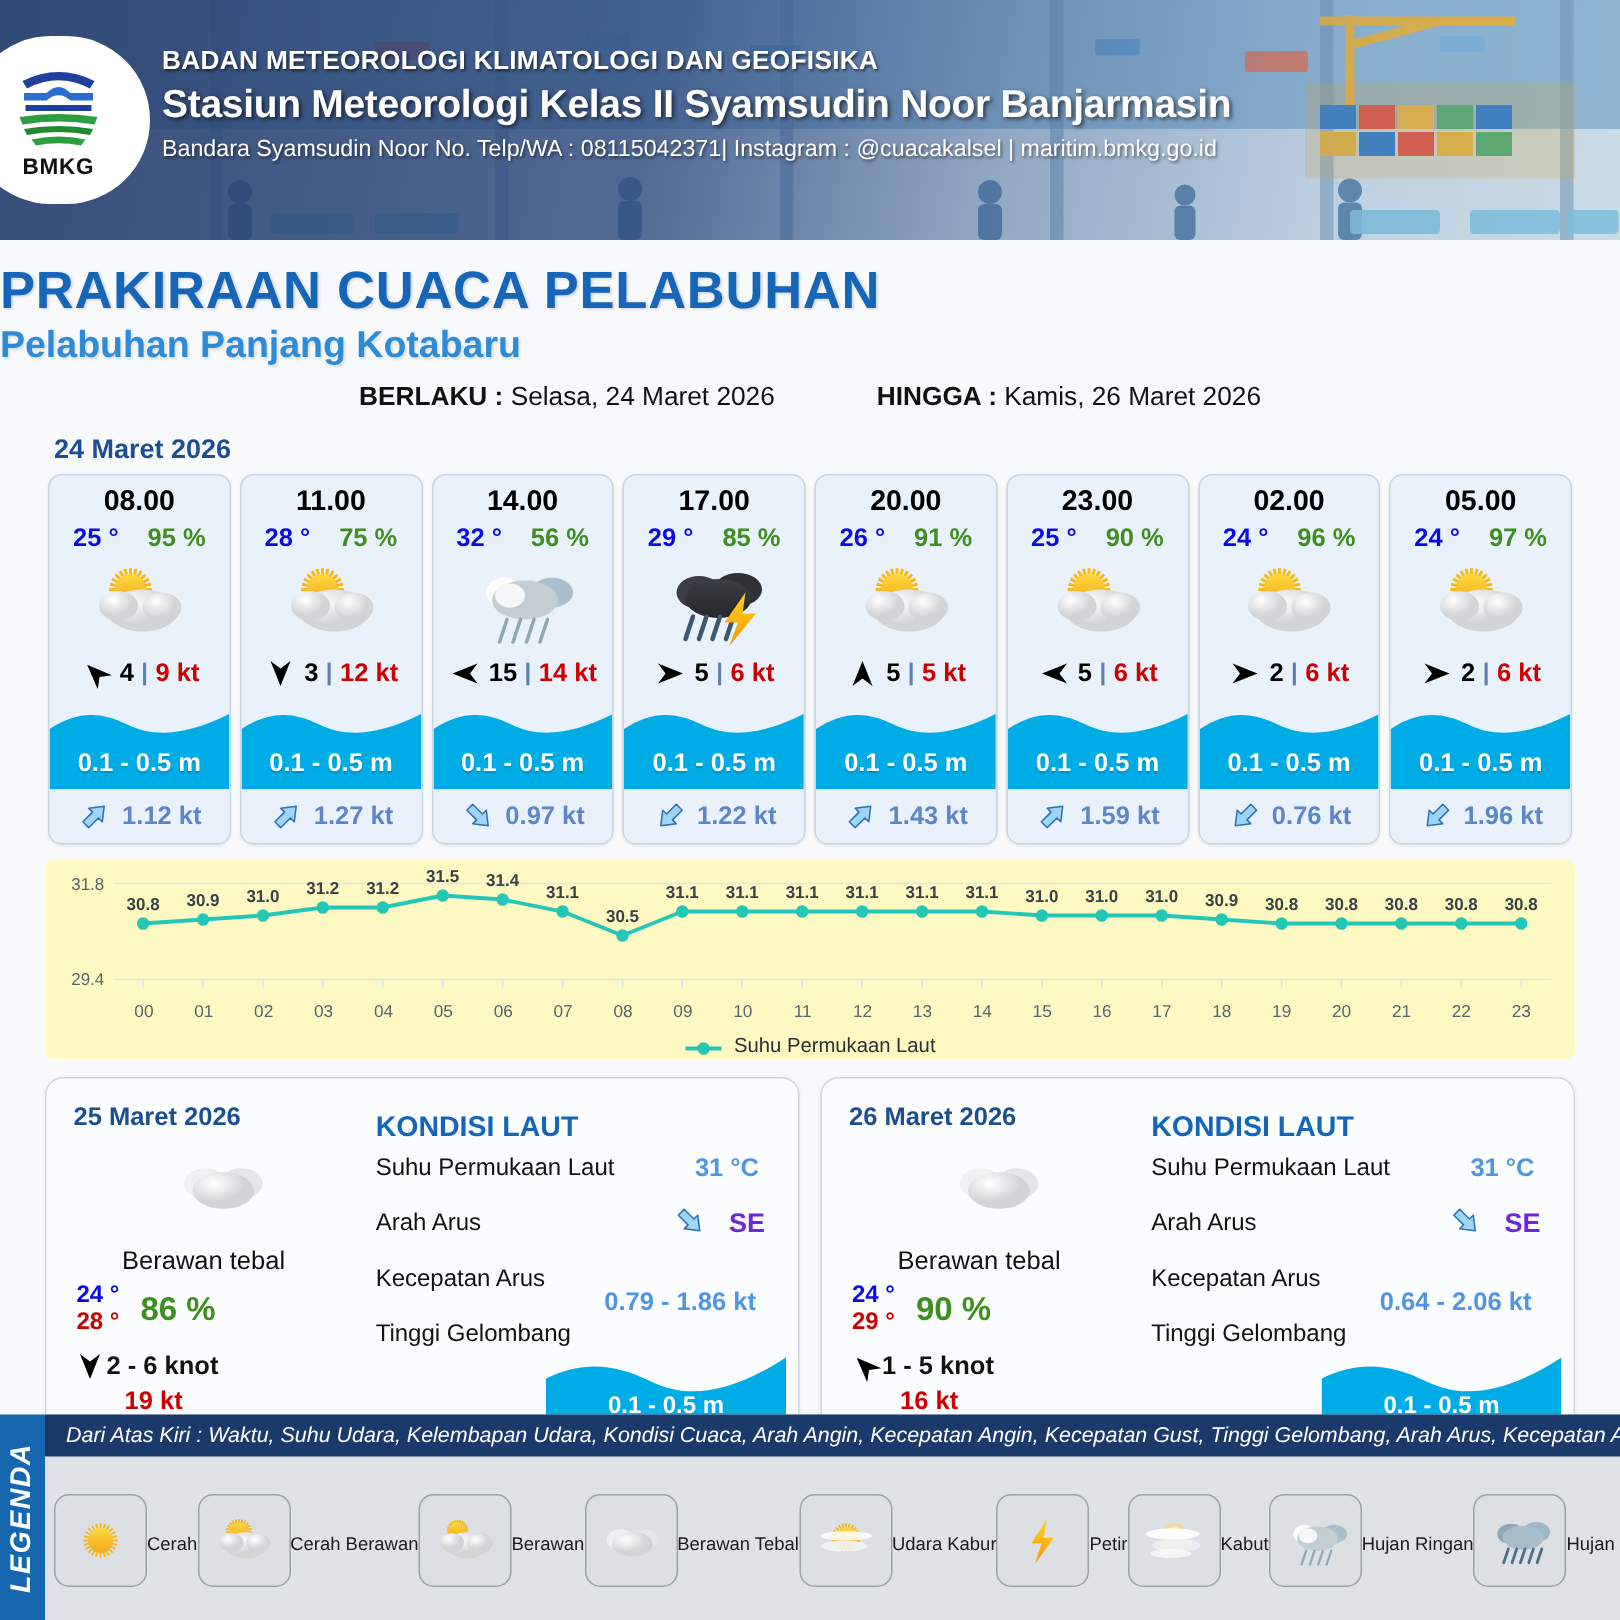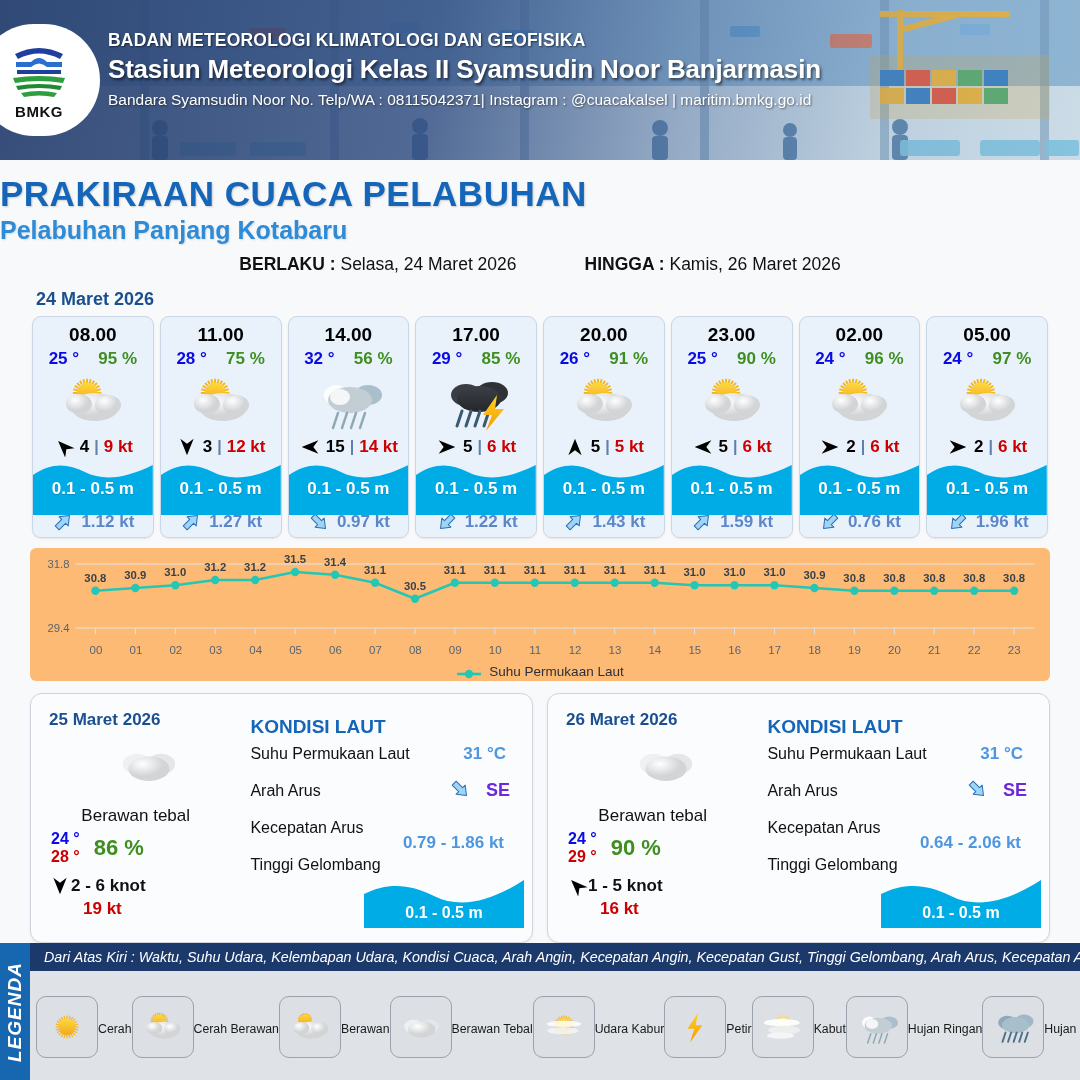--- a/index.html
+++ b/index.html
@@ -69,21 +69,21 @@
   
   .cards {
     display: flex; gap: 6px; padding: 0 32px; align-items: stretch;
   }
   .card {
     flex: 1 1 0; background: #e9f2fb;
     border: 1px solid #c8d6e5; border-radius: 9px;
     overflow: hidden; position: relative;
     display: flex; flex-direction: column;
     box-shadow: 0 1px 2px rgba(0,0,0,.08);
-    height: 222px;
+    height: 247px;
   }
   .c-time { text-align: center; font-size: 19px; font-weight: bold; color: #000; padding-top: 7px; }
   .c-th { display: flex; justify-content: space-around; align-items: flex-start; padding: 3px 6px 0; }
   .c-temp { font-size: 17px; font-weight: bold; color: #0a0ae6; }
   .c-hum  { font-size: 17px; font-weight: bold; color: #3f8f20; }
   .c-icon { height: 62px; display: flex; align-items: center; justify-content: center; margin-top: 2px; }
   .c-icon svg { width: 84px; height: 62px; }
   .c-wind {
     display: flex; align-items: center; justify-content: center; gap: 5px;
     height: 28px; margin-top: 2px;
@@ -100,21 +100,21 @@
   }
   .c-cur {
     height: 36px; display: flex; align-items: center; justify-content: center; gap: 6px;
     background: #e9f2fb;
   }
   .c-cur .arw2 { width: 24px; height: 22px; }
   .c-cur-txt { font-size: 17px; font-weight: bold; color: #5b87c9; }
 
   
   .chart-panel {
-    margin: 10px 30px 0; background: #fdba74; border-radius: 6px;
+    margin: 10px 30px 0; background: #fef9c3; border-radius: 6px;
     padding: 6px 0 2px; position: relative;
   }
   .chart-box { position: relative; height: 88px; margin: 0 8px; }
   .chart-box svg { display: block; width: 100%; height: 88px; }
   .chart-xaxis { display: flex; margin: 2px 8px 0; padding-left: 38px; padding-right: 8px; }
   .chart-xaxis span { flex: 1 1 0; text-align: center; font-size: 11.5px; color: #5a6370; }
   .chart-legend {
     display: flex; align-items: center; justify-content: center; gap: 7px;
     margin-top: 8px; font-size: 13.5px; color: #2b3038;
   }

